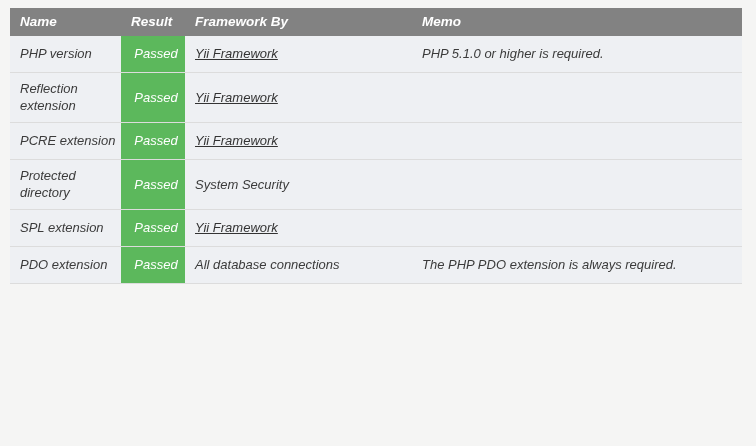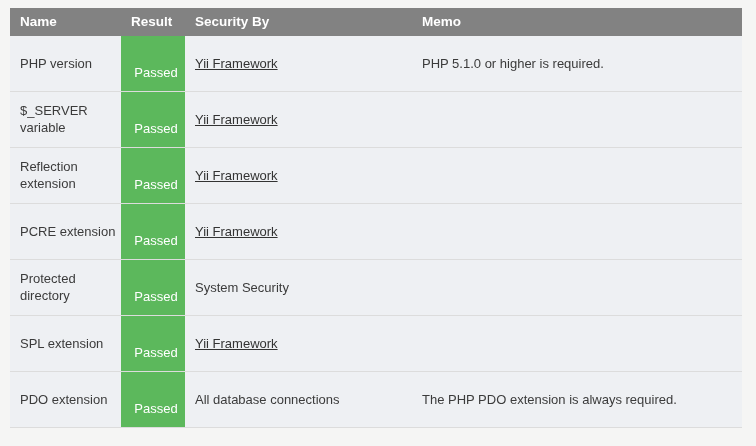--- a/index.html
+++ b/index.html
@@ -18,20 +18,21 @@
     width: 756px;
     height: 446px;
     box-sizing: border-box;
     padding: 8px 14px 0 10px;
   }
   table.req-table {
     width: 732px;
     border-collapse: collapse;
     table-layout: fixed;
     background: #ec4899;
+    font-style: italic;
   }
   table.req-table th {
     background: #828282;
     color: #ffffff;
     font-size: 13.5px;
     font-weight: bold;
     text-align: left;
     padding: 6px 8px 7px 10px;
     border: 0;
     line-height: 15px;
@@ -69,21 +70,20 @@
     background: #5cb85c;
     color: #ffffff;
   }
   td.result-cell.warning {
     background: #fbf8c4;
     color: #3b3b3b;
   }
   td.result-cell .badge-text {
     display: block;
     padding: 2px 0;
-    margin-top: 19px;
   }
   .req-link {
     color: #333333;
     text-decoration: underline;
     cursor: pointer;
   }
   .plain-text {
     color: #3b3b3b;
   }
   .memo-text {
@@ -102,40 +102,32 @@
     <colgroup>
       <col class="c-name">
       <col class="c-result">
       <col class="c-req">
       <col class="c-memo">
     </colgroup>
     <thead>
       <tr>
         <th>Name</th>
         <th>Result</th>
-        <th>Security By</th>
+        <th>Framework By</th>
         <th>Memo</th>
       </tr>
     </thead>
     <tbody id="table-body">
         <tr>
           <td><span class="name-text">PHP version</span></td>
           <td class="result-cell passed">
             <span class="badge-text">Passed</span>
           </td>
           <td><span class="req-link">Yii Framework</span></td>
           <td><span class="memo-text">PHP 5.1.0 or higher is required.</span></td>
-        </tr>
-        <tr>
-          <td><span class="name-text">$_SERVER variable</span></td>
-          <td class="result-cell passed">
-            <span class="badge-text">Passed</span>
-          </td>
-          <td><span class="req-link">Yii Framework</span></td>
-          <td><span class="memo-text"></span></td>
         </tr>
         <tr>
           <td><span class="name-text">Reflection extension</span></td>
           <td class="result-cell passed">
             <span class="badge-text">Passed</span>
           </td>
           <td><span class="req-link">Yii Framework</span></td>
           <td><span class="memo-text"></span></td>
         </tr>
         <tr>

